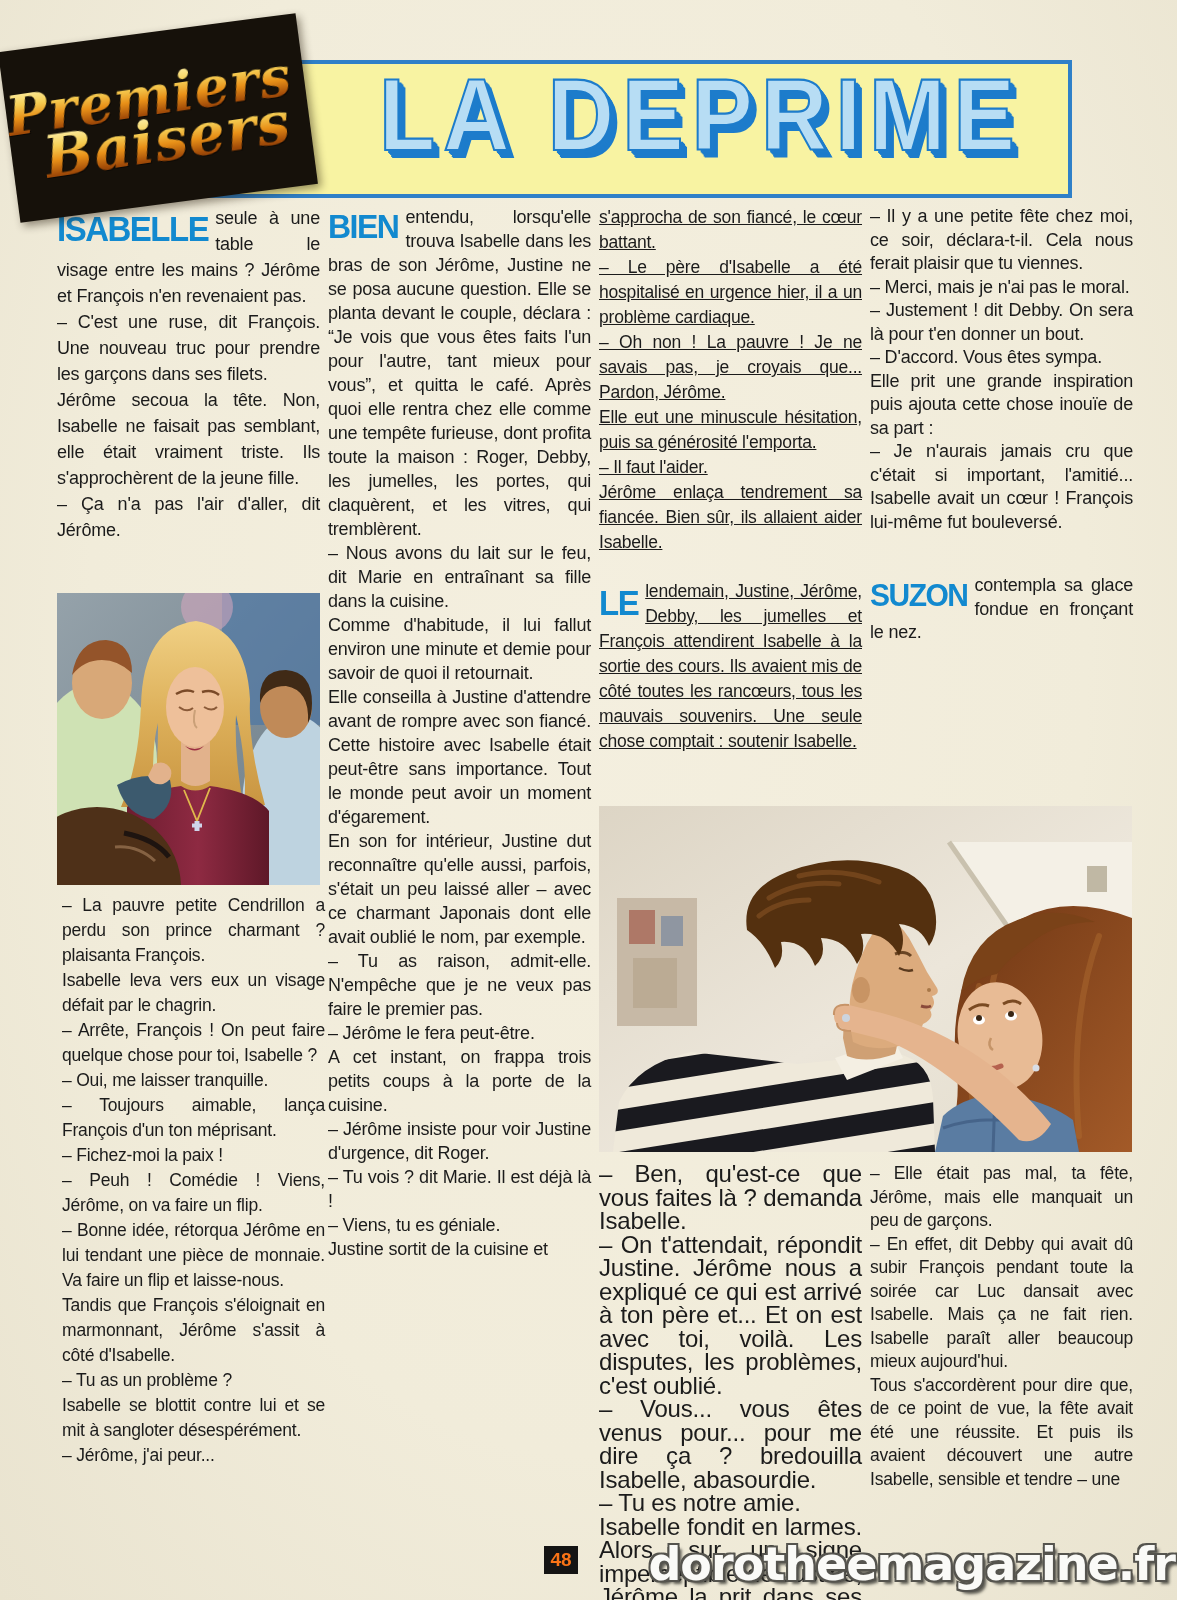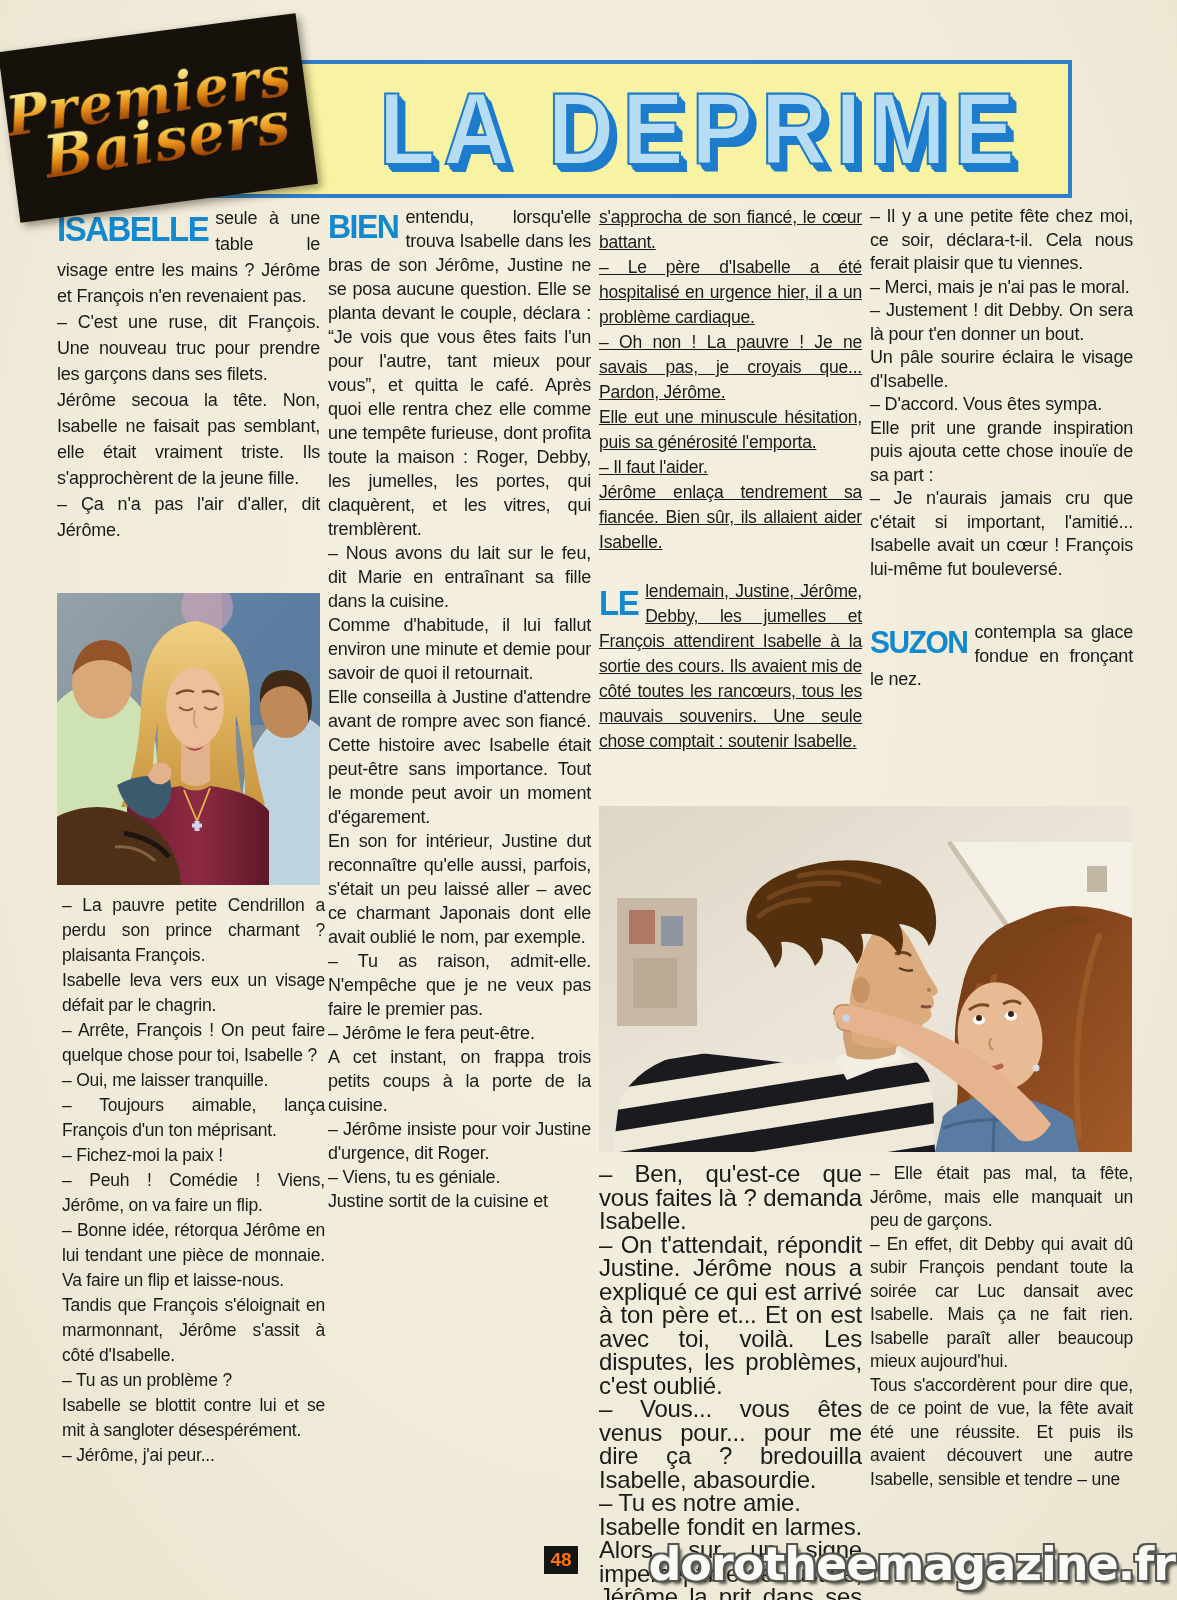--- a/index.html
+++ b/index.html
@@ -7,21 +7,21 @@
     position:relative;width:1177px;height:1600px;margin:0 auto;
     background:radial-gradient(ellipse at 50% 40%, #f4efdf 0%, #f1ecda 60%, #e9e3cf 100%);
     overflow:hidden;
     font-family:"Liberation Sans", sans-serif;
     color:#1b1b1b;
   }
   
   .banner{
     position:absolute;left:190px;top:60px;width:882px;height:138px;
     background:#f8f3a2;border:4px solid #2f80c8;box-sizing:border-box;
-    display:flex;align-items:center;justify-content:center;padding-left:140px;
+    display:flex;justify-content:center;padding-left:140px;
     z-index:1;
   }
   .banner-title{
     font-weight:bold;font-size:92px;letter-spacing:8px;white-space:nowrap;
     color:#b7ddf4;transform:scaleY(1.1);
     -webkit-text-stroke:2px #1d7ccb;
     text-shadow:
       3px 3px 0 #1d7ccb,4px 4px 0 #1d7ccb,5px 5px 0 #1d7ccb,
       6px 6px 0 #1d7ccb,7px 7px 0 #1d7ccb;
   }
@@ -170,20 +170,21 @@
     <p class="leadp"><span class="lead lead-c2">BIEN</span><span>entendu, lorsqu'elle trouva Isabelle dans les bras de son Jérôme, Justine ne se posa aucune question. Elle se planta devant le couple, déclara : “Je vois que vous êtes faits l'un pour l'autre, tant mieux pour vous”, et quitta le café. Après quoi elle rentra chez elle comme une tempête furieuse, dont profita toute la maison : Roger, Debby, les jumelles, les portes, qui claquèrent, et les vitres, qui tremblèrent.</span></p>
     <div>
         <p>– Nous avons du lait sur le feu, dit Marie en entraînant sa fille dans la cuisine.</p>
         <p>Comme d'habitude, il lui fallut environ une minute et demie pour savoir de quoi il retournait.</p>
         <p>Elle conseilla à Justine d'attendre avant de rompre avec son fiancé. Cette histoire avec Isabelle était peut-être sans importance. Tout le monde peut avoir un moment d'égarement.</p>
         <p>En son for intérieur, Justine dut reconnaître qu'elle aussi, parfois, s'était un peu laissé aller – avec ce charmant Japonais dont elle avait oublié le nom, par exemple.</p>
         <p>– Tu as raison, admit-elle. N'empêche que je ne veux pas faire le premier pas.</p>
         <p>– Jérôme le fera peut-être.</p>
         <p>A cet instant, on frappa trois petits coups à la porte de la cuisine.</p>
         <p>– Jérôme insiste pour voir Justine d'urgence, dit Roger.</p>
+        <p>– Tu vois ? dit Marie. Il est déjà là !</p>
         <p>– Viens, tu es géniale.</p>
         <p>Justine sortit de la cuisine et</p>
       </div>
   </div>
 
   <div class="tblock b-c3t" style="left:599px;top:205px;text-decoration:underline;">
     <div>
         <p>s'approcha de son fiancé, le cœur battant.</p>
         <p>– Le père d'Isabelle a été hospitalisé en urgence hier, il a un problème cardiaque.</p>
         <p>– Oh non ! La pauvre ! Je ne savais pas, je croyais que... Pardon, Jérôme.</p>
@@ -272,21 +273,20 @@
         <p>– Tu es notre amie.</p>
         <p>Isabelle fondit en larmes. Alors, sur un signe imperceptible de Justine, Jérôme la prit dans ses bras.</p>
       </div>
   </div>
 
   <div class="tblock b-c4t" style="left:870px;top:205px;">
     <div>
         <p>– Il y a une petite fête chez moi, ce soir, déclara-t-il. Cela nous ferait plaisir que tu viennes.</p>
         <p>– Merci, mais je n'ai pas le moral.</p>
         <p>– Justement ! dit Debby. On sera là pour t'en donner un bout.</p>
-        <p>Un pâle sourire éclaira le visage d'Isabelle.</p>
         <p>– D'accord. Vous êtes sympa.</p>
         <p>Elle prit une grande inspiration puis ajouta cette chose inouïe de sa part :</p>
         <p>– Je n'aurais jamais cru que c'était si important, l'amitié... Isabelle avait un cœur ! François lui-même fut bouleversé.</p>
       </div>
     <p class="leadp gap40"><span class="lead lead-c4">SUZON</span><span>contempla sa glace fondue en fronçant le nez.</span></p>
   </div>
 
   <div class="tblock b-c4b" style="left:870px;top:1162px;">
     <div>
         <p>– Elle était pas mal, ta fête, Jérôme, mais elle manquait un peu de garçons.</p>

